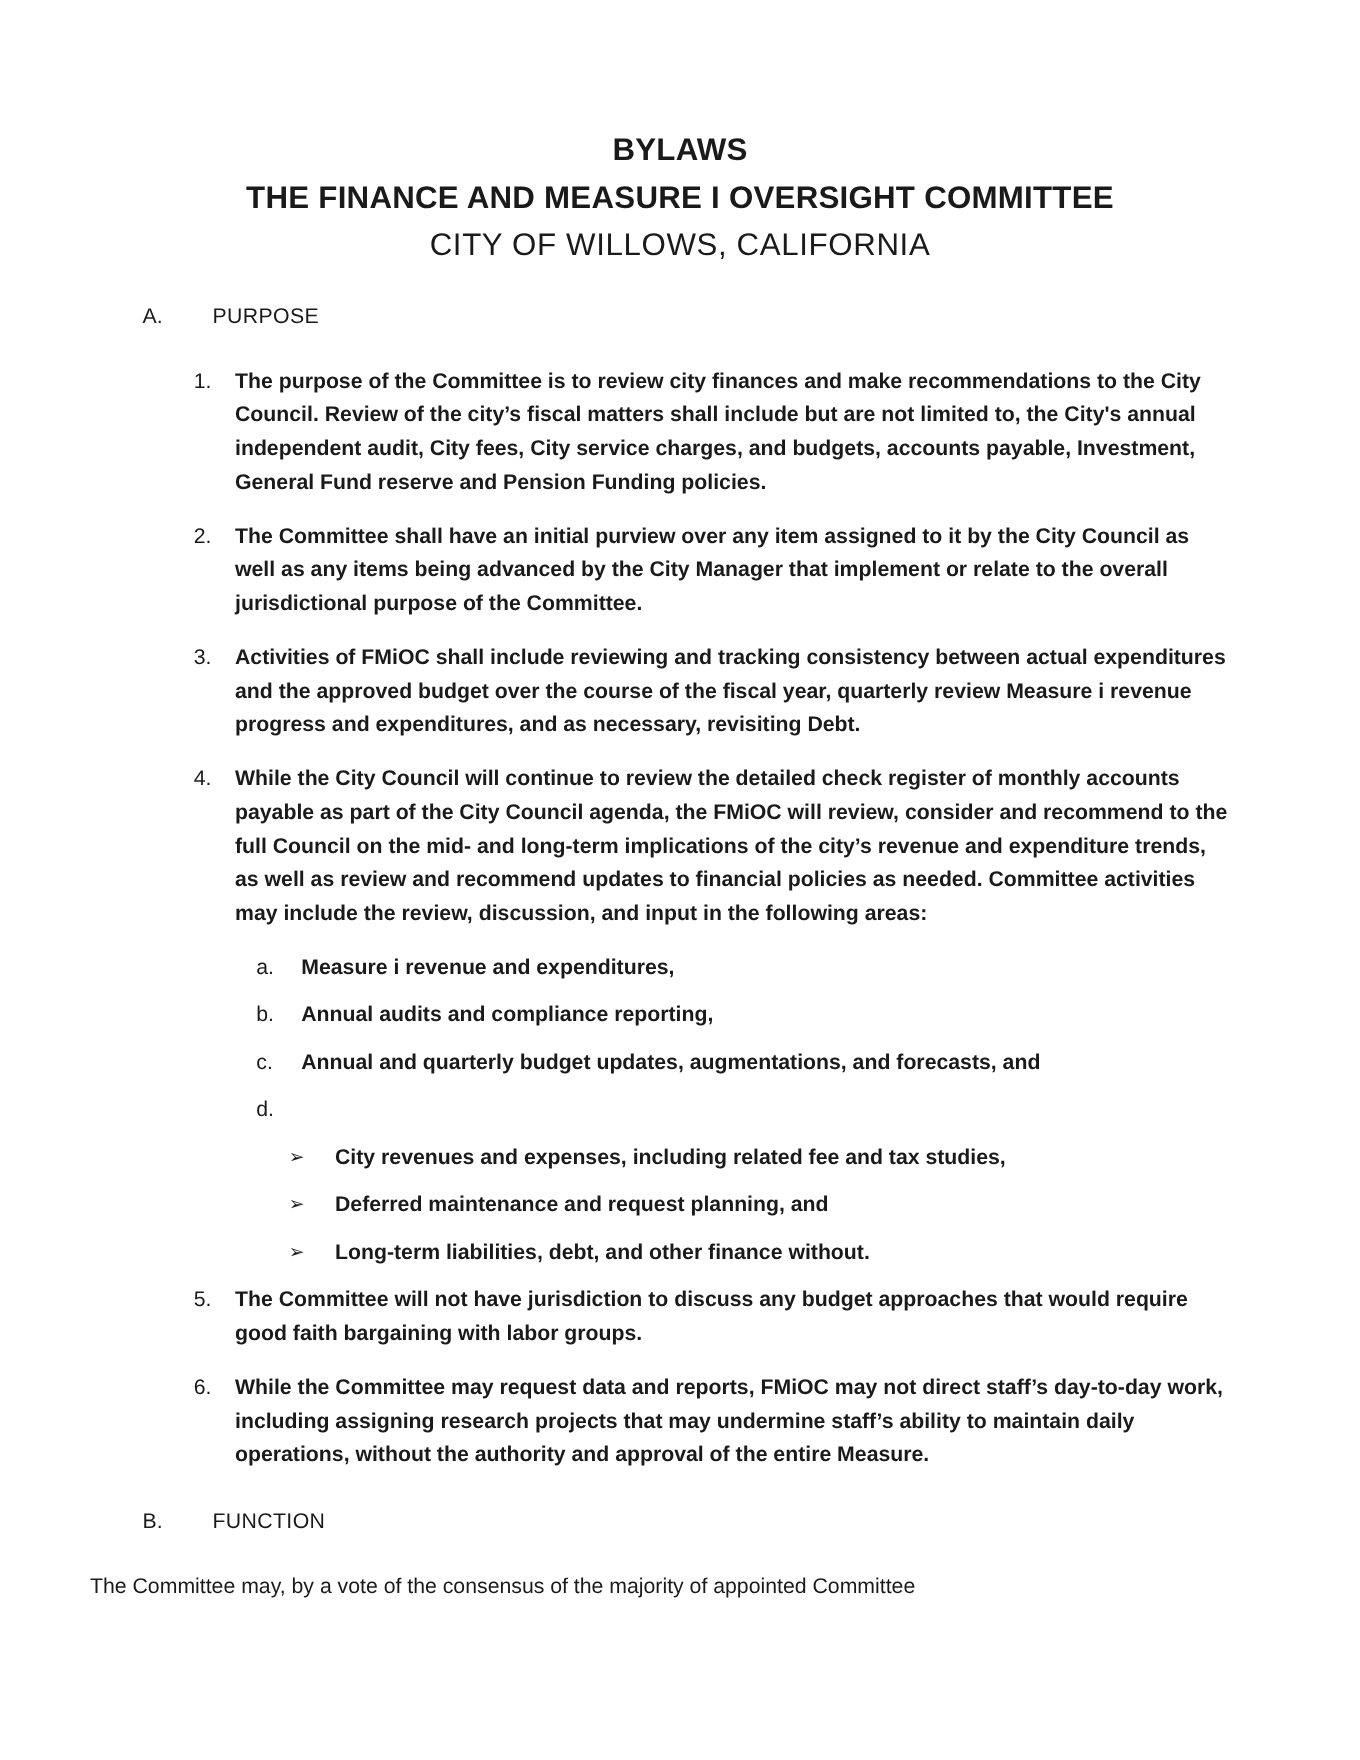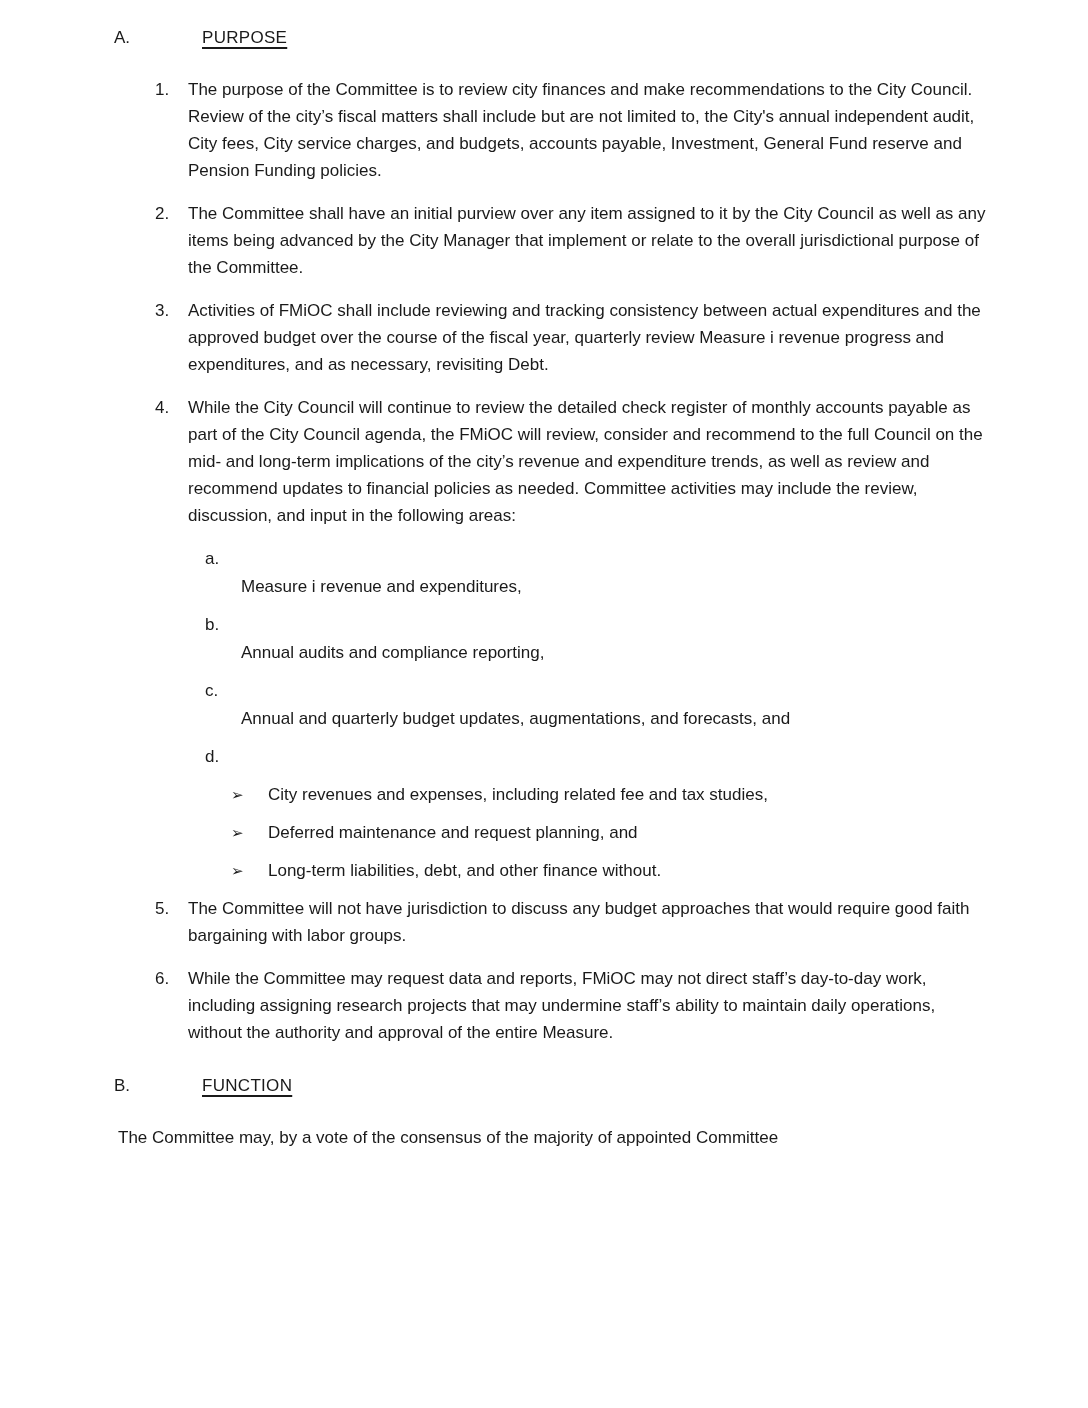--- a/index.html
+++ b/index.html
@@ -16,50 +16,53 @@
     overflow: hidden;
   }
   .title-block { padding-top: 101px; text-align: center; }
   .title-line { font-size: 25px; line-height: 38px; font-weight: 700; letter-spacing: 0.2px; }
   .title-line.regular { font-weight: 400; letter-spacing: 0.5px; }
 
   .section-heading { display: flex; margin-top: 24px; margin-bottom: 25px; }
   .section-heading.second { margin-top: 26px; }
   .sec-label { margin-left: 114px; width: 56px; flex: 0 0 auto; }
   .sec-title {
-    text-decoration: underline;
     text-decoration-thickness: 1.5px;
     text-underline-offset: 4px;
     letter-spacing: 0.3px;
-    margin-left: 32px;
   }
 
   .item { display: flex; }
   .item .marker { flex: 0 0 auto; }
-  .item .text { flex: 0 1 auto; }
+  .item .text { flex: 0 1 auto; font-weight: bold; }
 
   .num { margin-bottom: 16px; }
   .num .marker { margin-left: 155px; width: 33px; }
   .num .text { width: 800px; }
 
   .letter { margin-bottom: 11px; }
   .letter .marker { margin-left: 205px; width: 36px; }
-  .letter .text { width: 760px; margin-top: 28px; }
+  .letter .text { width: 760px; }
 
   .arrow { margin-bottom: 11px; }
   .arrow .marker { margin-left: 231px; width: 37px; font-size: 15px; }
   .arrow .text { width: 730px; }
 
-  .closing-paragraph { margin-left: 118px; width: 812px; }
+  .closing-paragraph { margin-left: 72px; width: 812px; }
 </style>
 </head>
 <body>
 
 <div class="page">
 
+  <header class="title-block">
+    <div class="title-line">BYLAWS</div>
+    <div class="title-line">THE FINANCE AND MEASURE I OVERSIGHT COMMITTEE</div>
+    <div class="title-line regular">CITY OF WILLOWS, CALIFORNIA</div>
+  </header>
 
   <div class="section-heading">
     <span class="sec-label">A.</span>
     <span class="sec-title">PURPOSE</span>
   </div>
 
   <div class="item num">
     <span class="marker">1.</span>
     <span class="text">The purpose of the Committee is to review city finances and make recommendations to the City Council. Review of the city’s fiscal matters shall include but are not limited to, the City's annual independent audit, City fees, City service charges, and budgets, accounts payable, Investment, General Fund reserve and Pension Funding policies.</span>
   </div>

